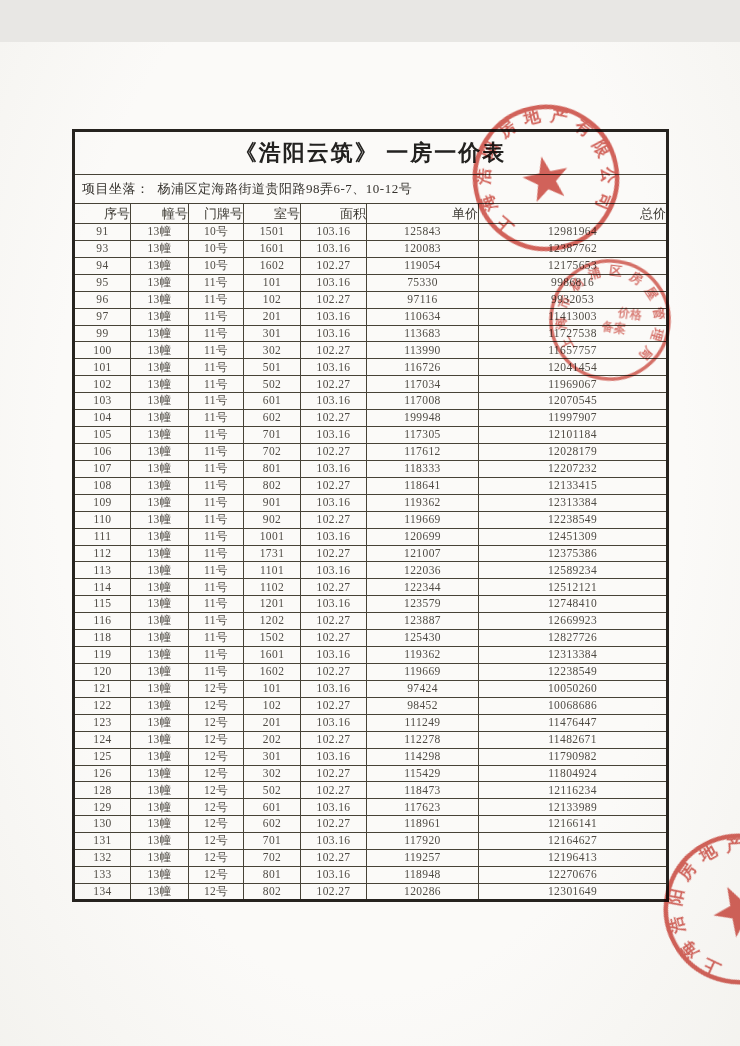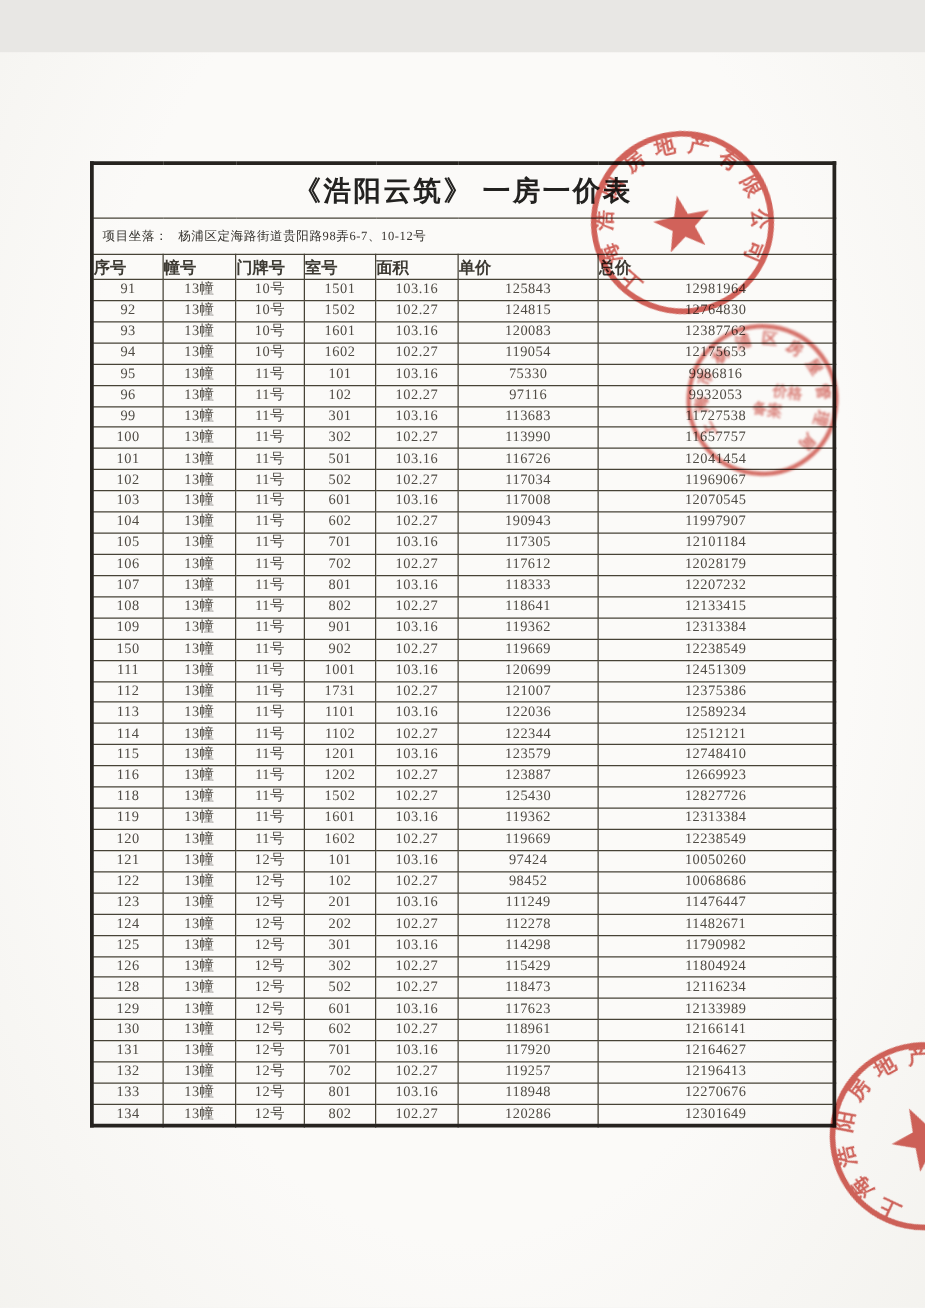--- a/index.html
+++ b/index.html
@@ -37,33 +37,32 @@
     font-size: 22px;
     font-weight: bold;
     letter-spacing: 2px;
     color: #232220;
   }
   .project-row td {
     height: 29px;
     vertical-align: middle;
     text-align: left;
     padding-left: 7px;
-    font-size: 10px;
+    font-size: 13px;
     color: #35322d;
     letter-spacing: 0.5px;
   }
   .project-row .gap { display: inline-block; width: 8px; }
 
   .header-row td {
     height: 20px;
-    text-align: left;
+    text-align: right;
     vertical-align: middle;
     font-size: 13px;
     color: #3d3a33;
-    font-weight: bold;
   }
   .data-row td {
     height: 16.93px;
     text-align: center;
     vertical-align: middle;
     font-size: 11.5px;
     line-height: 1;
     color: #4f4b44;
     letter-spacing: 0.4px;
   }
@@ -113,29 +112,20 @@
     <tr class="data-row">
           <td>91</td>
           <td>13幢</td>
           <td>10号</td>
           <td>1501</td>
           <td>103.16</td>
           <td>125843</td>
           <td>12981964</td>
         </tr>
         <tr class="data-row">
-          <td>92</td>
-          <td>13幢</td>
-          <td>10号</td>
-          <td>1502</td>
-          <td>102.27</td>
-          <td>124815</td>
-          <td>12764830</td>
-        </tr>
-        <tr class="data-row">
           <td>93</td>
           <td>13幢</td>
           <td>10号</td>
           <td>1601</td>
           <td>103.16</td>
           <td>120083</td>
           <td>12387762</td>
         </tr>
         <tr class="data-row">
           <td>94</td>
@@ -158,20 +148,29 @@
         <tr class="data-row">
           <td>96</td>
           <td>13幢</td>
           <td>11号</td>
           <td>102</td>
           <td>102.27</td>
           <td>97116</td>
           <td>9932053</td>
         </tr>
         <tr class="data-row">
+          <td>97</td>
+          <td>13幢</td>
+          <td>11号</td>
+          <td>201</td>
+          <td>103.16</td>
+          <td>110634</td>
+          <td>11413003</td>
+        </tr>
+        <tr class="data-row">
           <td>99</td>
           <td>13幢</td>
           <td>11号</td>
           <td>301</td>
           <td>103.16</td>
           <td>113683</td>
           <td>11727538</td>
         </tr>
         <tr class="data-row">
           <td>100</td>
@@ -208,21 +207,21 @@
           <td>103.16</td>
           <td>117008</td>
           <td>12070545</td>
         </tr>
         <tr class="data-row">
           <td>104</td>
           <td>13幢</td>
           <td>11号</td>
           <td>602</td>
           <td>102.27</td>
-          <td>190943</td>
+          <td>199948</td>
           <td>11997907</td>
         </tr>
         <tr class="data-row">
           <td>105</td>
           <td>13幢</td>
           <td>11号</td>
           <td>701</td>
           <td>103.16</td>
           <td>117305</td>
           <td>12101184</td>
@@ -257,21 +256,21 @@
         <tr class="data-row">
           <td>109</td>
           <td>13幢</td>
           <td>11号</td>
           <td>901</td>
           <td>103.16</td>
           <td>119362</td>
           <td>12313384</td>
         </tr>
         <tr class="data-row">
-          <td>150</td>
+          <td>110</td>
           <td>13幢</td>
           <td>11号</td>
           <td>902</td>
           <td>102.27</td>
           <td>119669</td>
           <td>12238549</td>
         </tr>
         <tr class="data-row">
           <td>111</td>
           <td>13幢</td>

